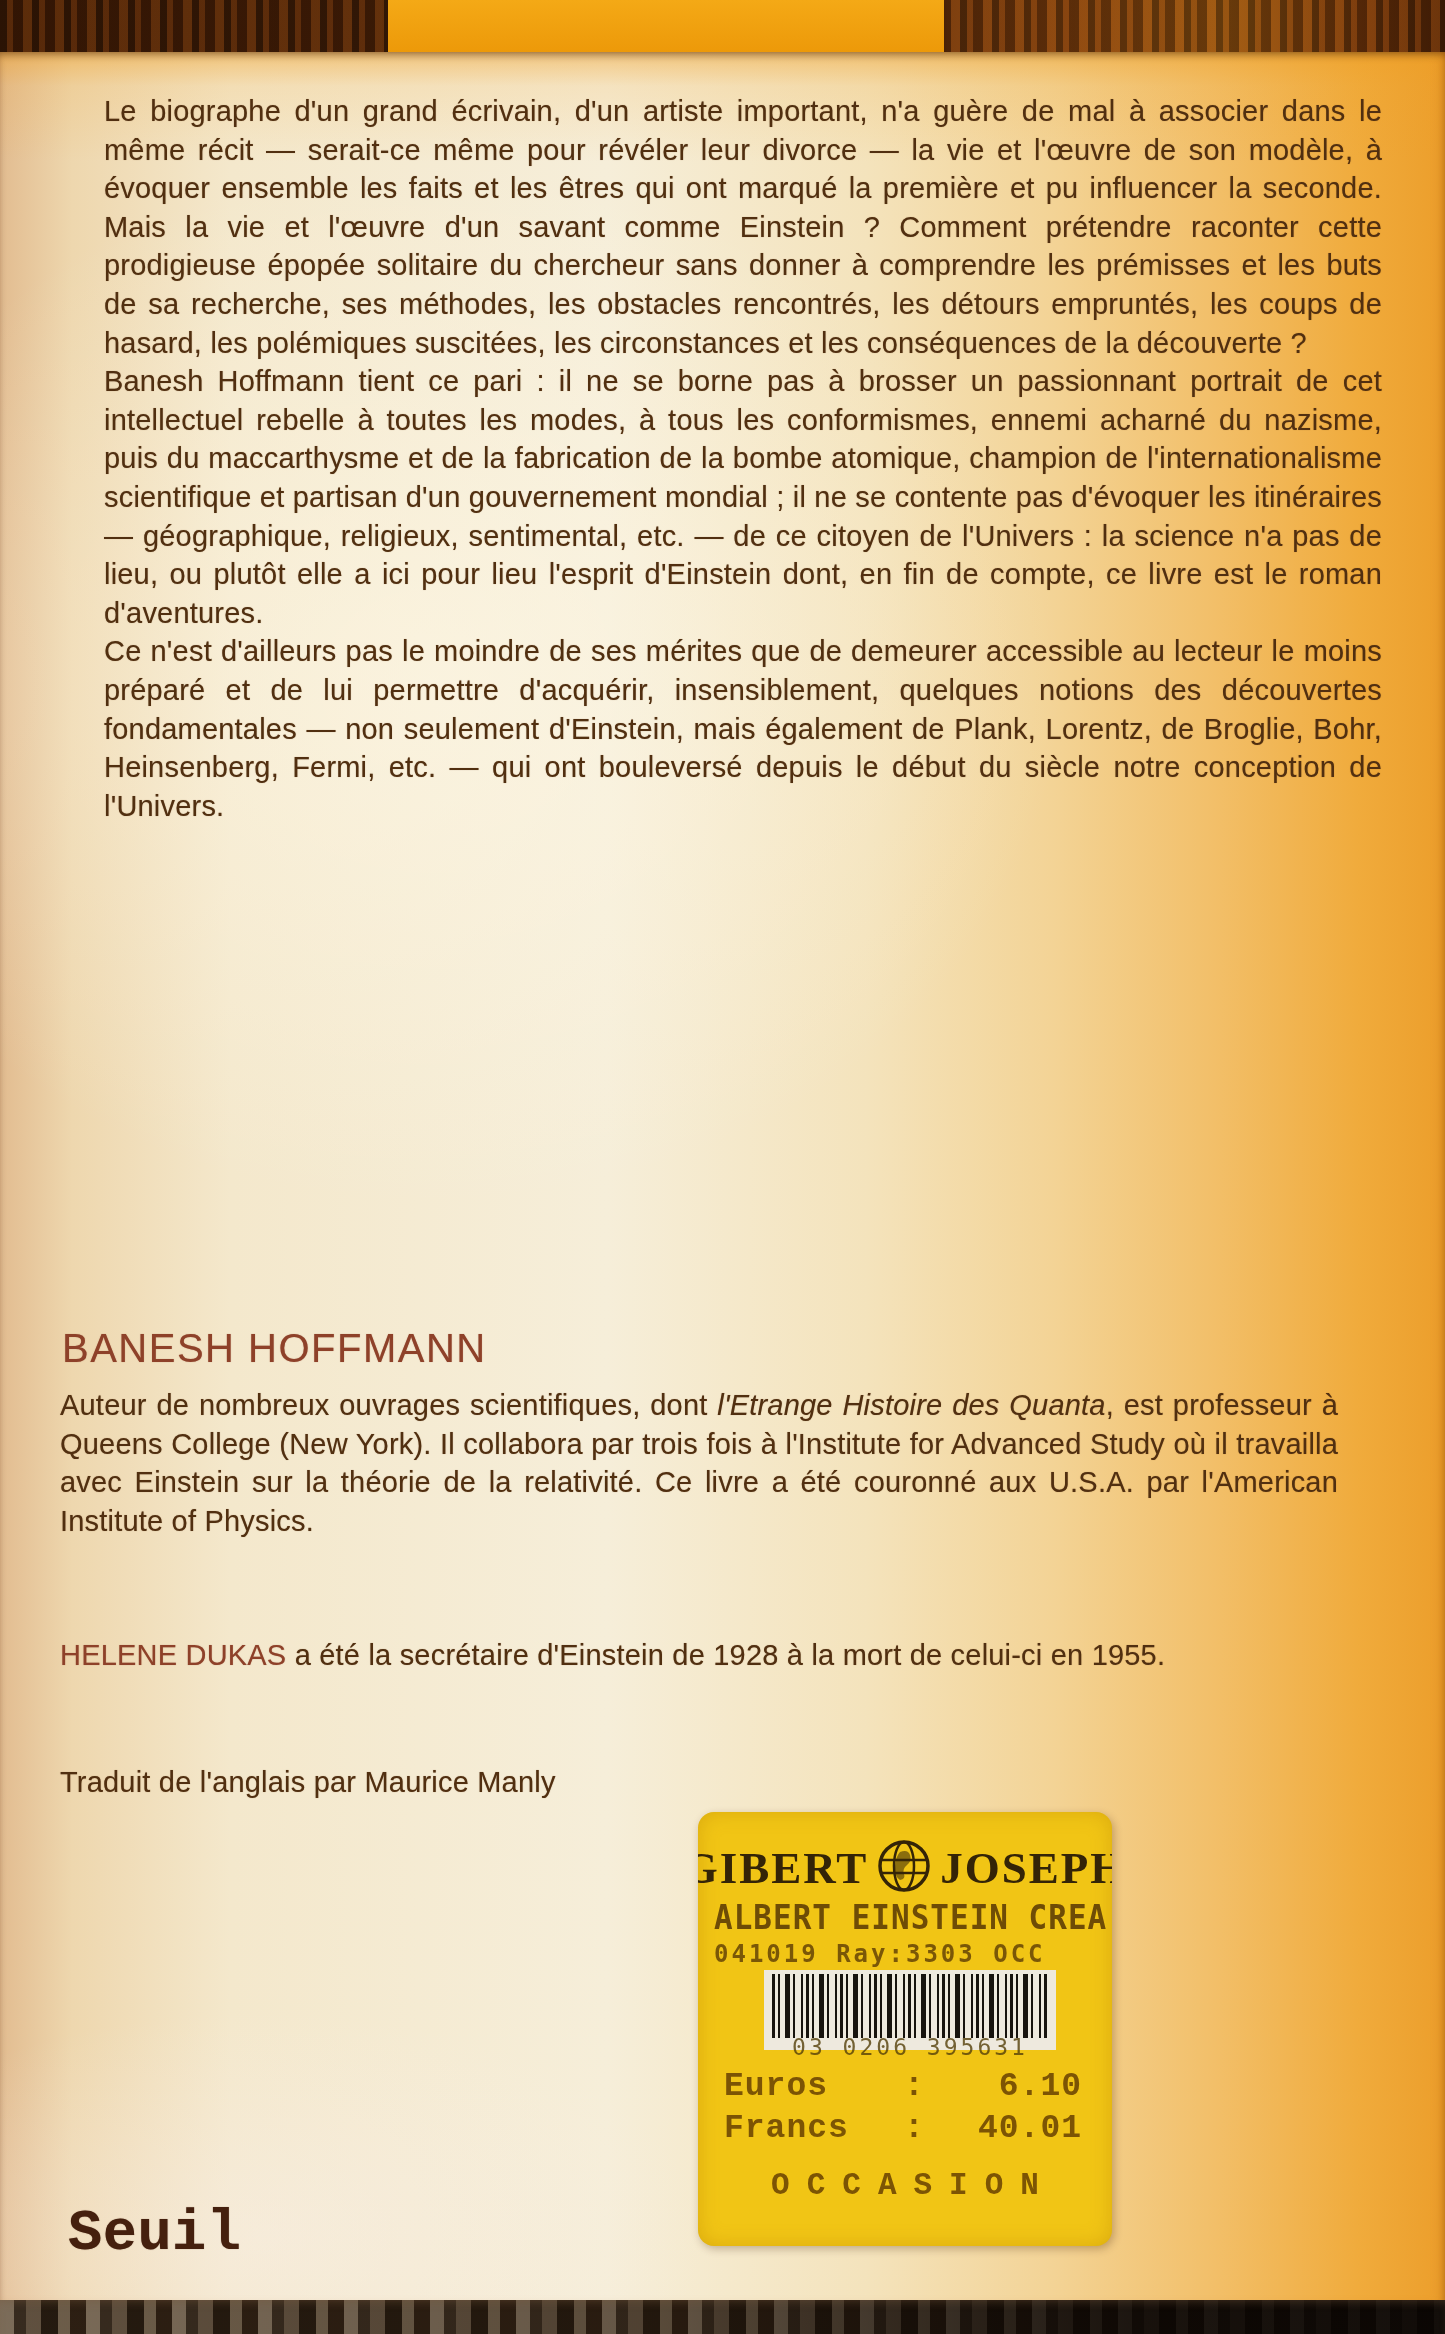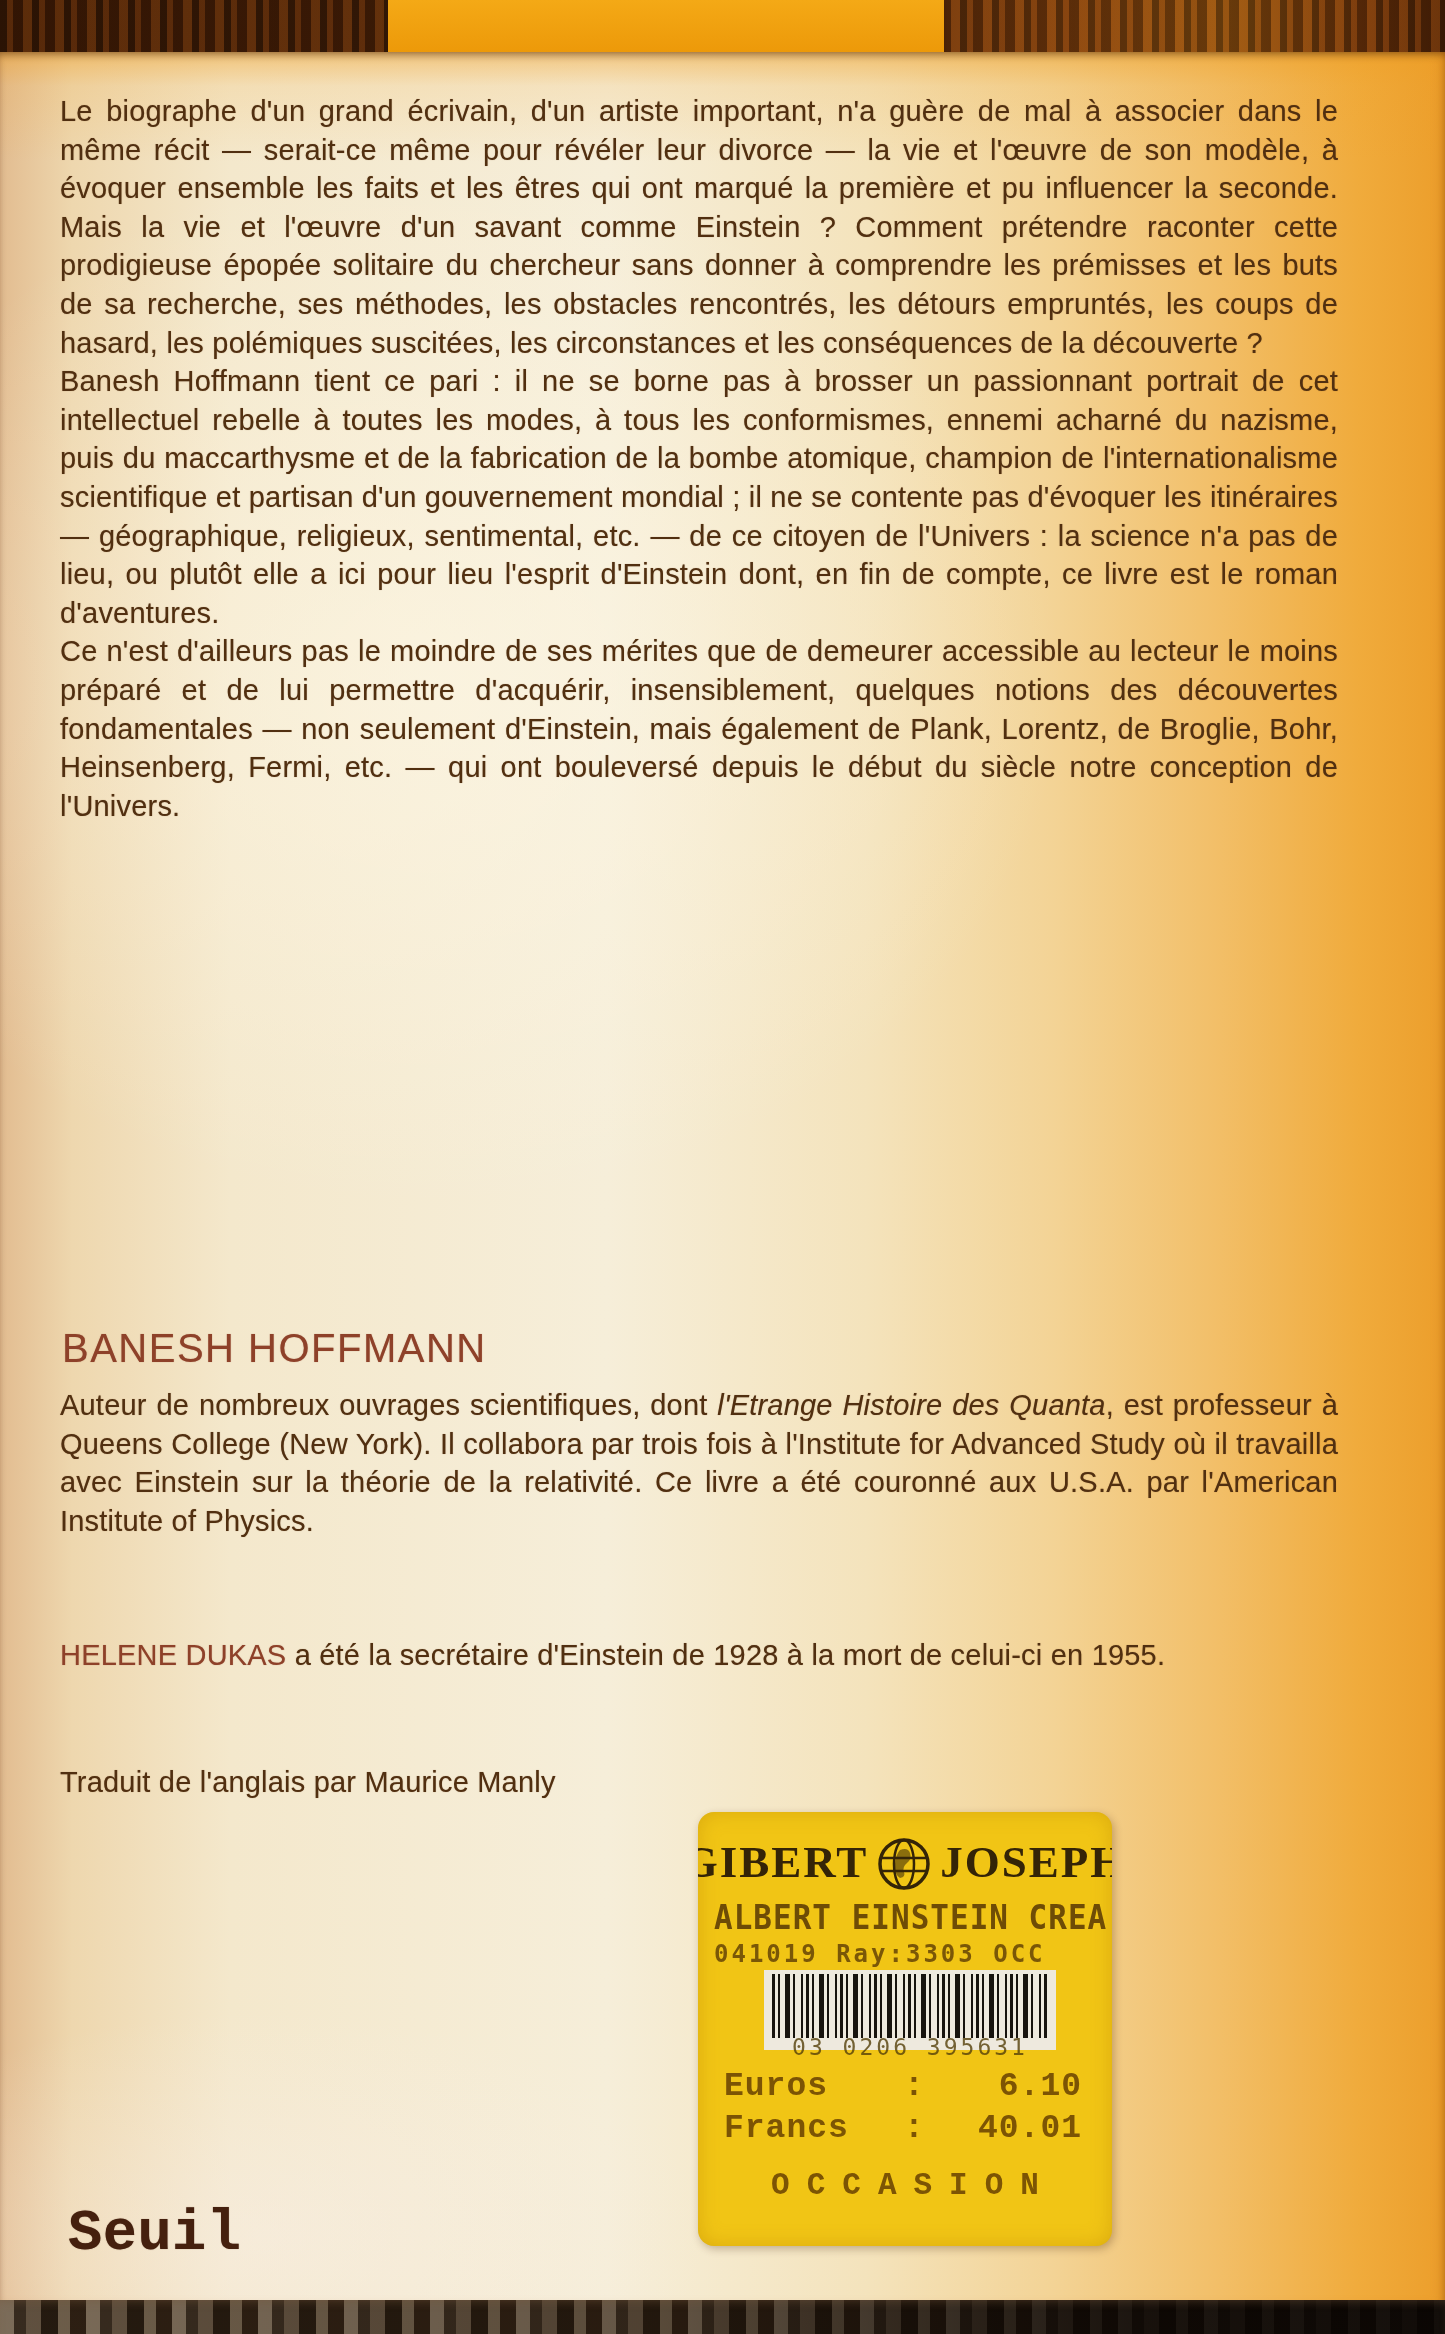--- a/index.html
+++ b/index.html
@@ -31,21 +31,21 @@
       linear-gradient(90deg,#e2bc90 0%,#eed7ae 5%,#f4e8cc 16%,#f6eed9 42%,#f4e3bc 60%,#f3d395 73%,#f2bf69 84%,#f0ab3c 94%,#ec9e2b 100%);
     box-shadow:inset 0 5px 8px -3px rgba(70,32,8,.55), inset -6px 0 14px -6px rgba(160,80,10,.4);
   }
   
   .blurb,.bio,.dukas{
     position:absolute;left:60px;width:1278px;
     font-size:29px;line-height:38.6px;letter-spacing:.2px;
     color:#512f10;text-align:justify;
     text-shadow:0 0 1px rgba(95,55,22,.45);
   }
-  .blurb{top:40px;}
+  .blurb{top:40px;margin-left:44px;}
   .blurb p{margin:0;}
   .section-heading{
     position:absolute;left:62px;top:1274px;
     font-size:40px;letter-spacing:1.5px;color:#8e4129;
     text-shadow:0 0 1px rgba(142,65,41,.5);
   }
   .bio{top:1334px;}
   .bio i{font-style:italic;}
   .dukas{top:1584px;}
   .dukas .red-name{color:#8e4129;text-shadow:0 0 1px rgba(142,65,41,.5);}
@@ -55,21 +55,21 @@
     text-shadow:0 0 1px rgba(95,55,22,.45);
   }
   
   .sticker{
     position:absolute;left:698px;top:1760px;width:414px;height:434px;
     background:#f1c515;border-radius:16px;overflow:hidden;
     box-shadow:inset 0 0 20px rgba(175,120,0,.35), 2px 3px 9px rgba(60,30,0,.28);
   }
   .sticker-header{
     position:absolute;left:0;right:0;top:24px;height:58px;
-    display:flex;align-items:flex-start;justify-content:center;gap:8px;
+    display:flex;align-items:flex-end;justify-content:center;gap:8px;
     font-family:"Liberation Serif",serif;font-weight:bold;
     font-size:45px;letter-spacing:2px;color:#342407;
   }
   .globe{width:56px;height:56px;flex:none;}
   .sticker-title{
     position:absolute;left:16px;top:86px;white-space:nowrap;
     font-family:"DejaVu Sans Mono",monospace;font-weight:bold;
     font-size:31px;letter-spacing:1px;color:#6e4c06;transform:scaleY(1.08);
     transform-origin:left top;
   }

